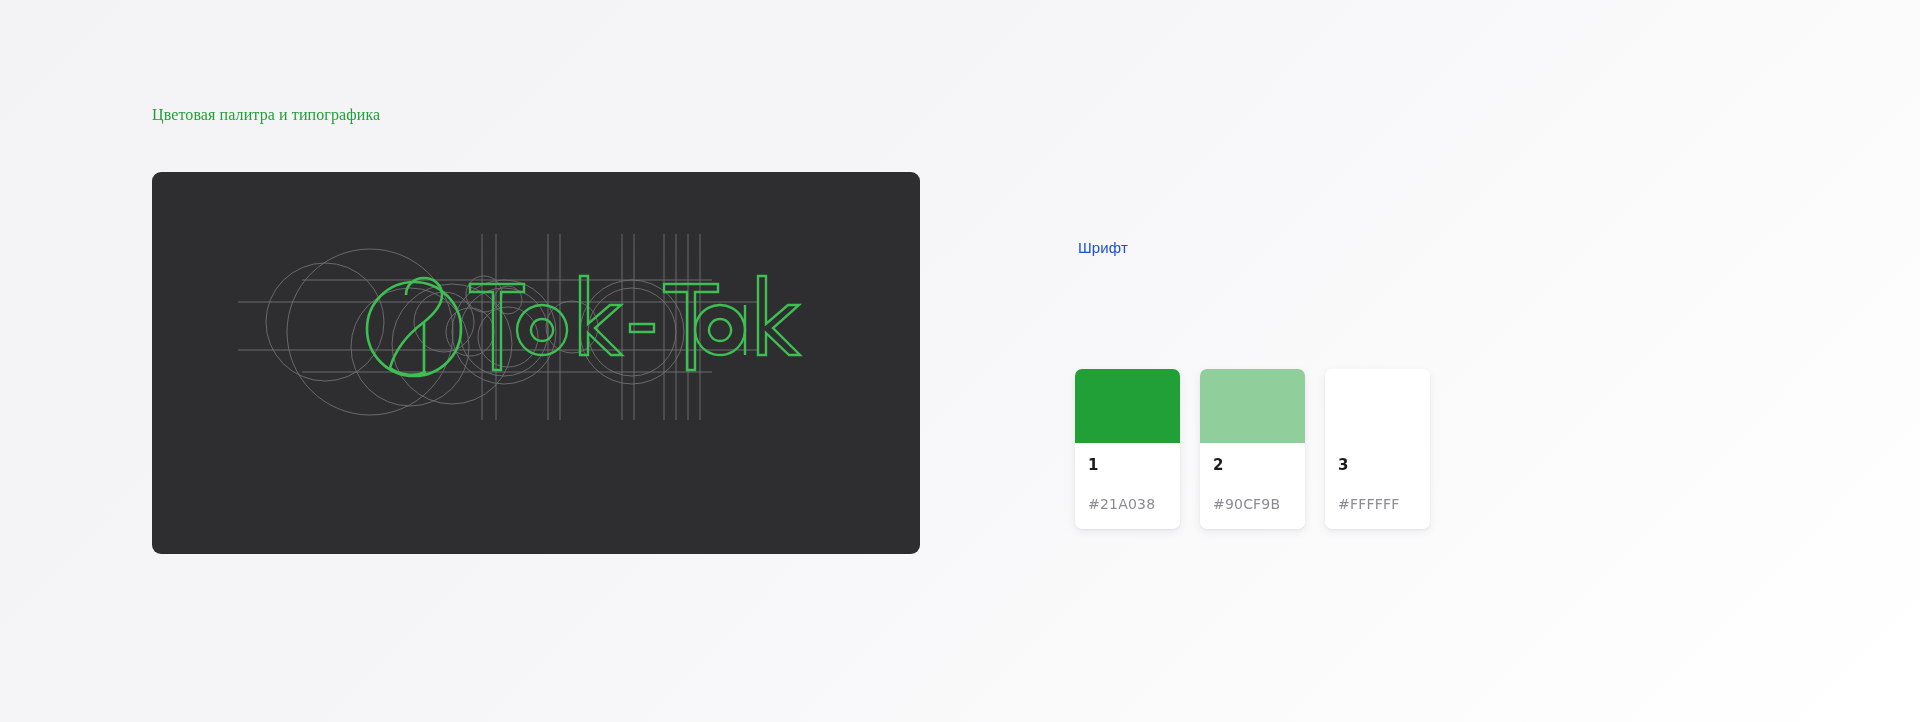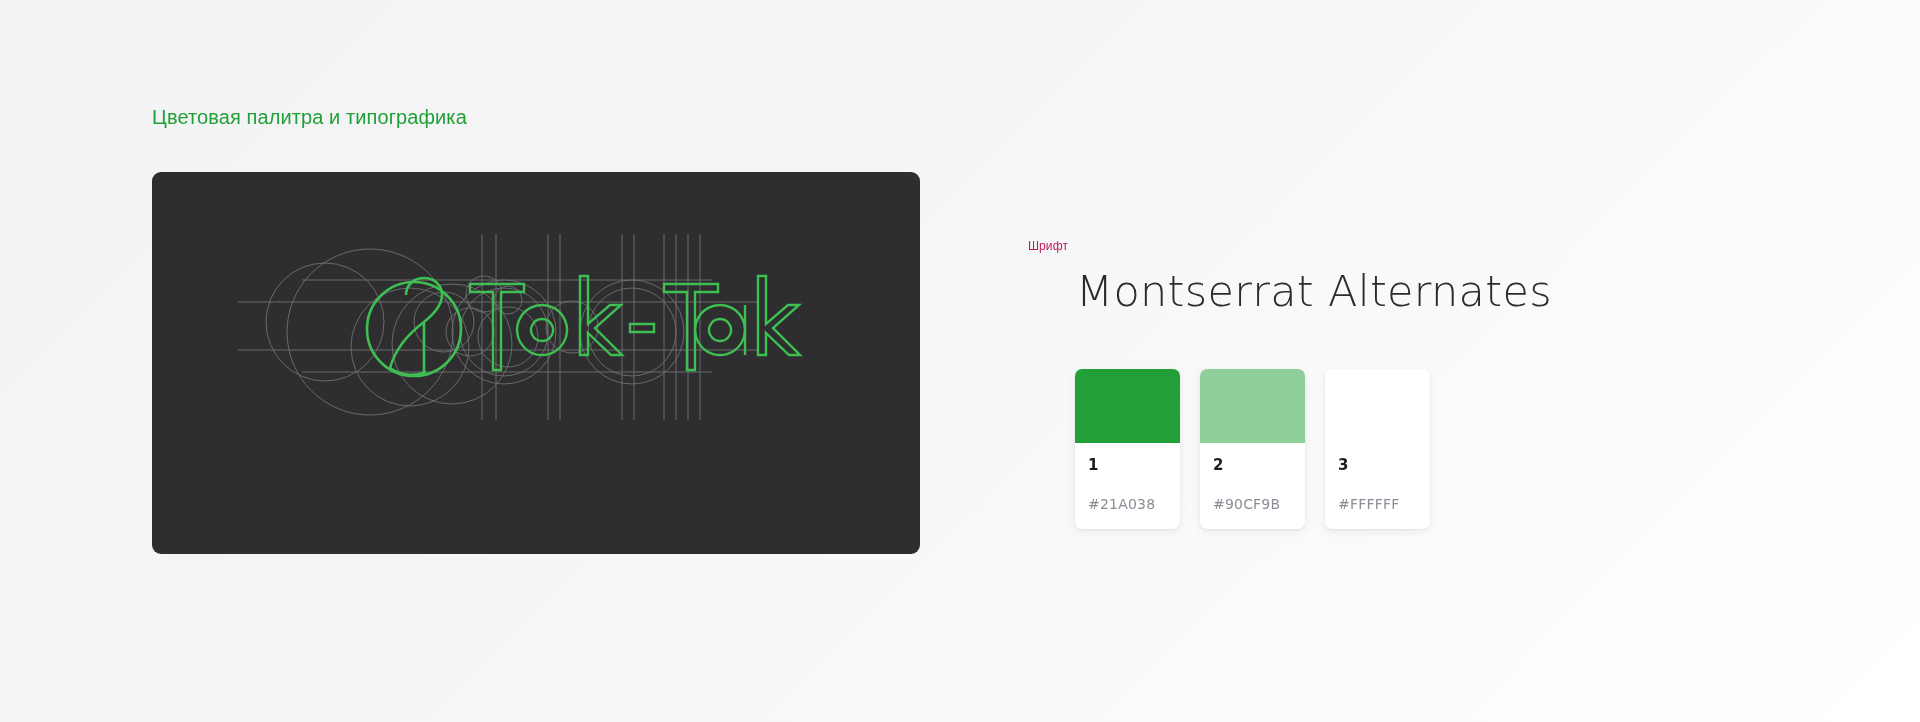--- a/index.html
+++ b/index.html
@@ -20,25 +20,26 @@
   .page {
     position: absolute;
     inset: 0;
   }
 
   
   .section-title {
     position: absolute;
     left: 152px;
     top: 106px;
-    font-size: 20px;
+    font-size: 16px;
     font-weight: 400;
     color: #21a038;
     letter-spacing: 0.1px;
     white-space: nowrap;
+    font-family: Liberation Serif, serif;
   }
 
   
   .logo-panel {
     position: absolute;
     left: 152px;
     top: 172px;
     width: 768px;
     height: 382px;
     background: #2e2e30;
@@ -49,25 +50,25 @@
     position: absolute;
     inset: 0;
     width: 100%;
     height: 100%;
     display: block;
   }
 
   
   .font-label {
     position: absolute;
-    left: 1028px;
+    left: 1078px;
     top: 239px;
-    font-size: 12px;
+    font-size: 15px;
     font-weight: 400;
-    color: #be185d;
+    color: #1d4ed8;
     letter-spacing: 0.1px;
     white-space: nowrap;
   }
   .font-name {
     position: absolute;
     left: 1076px;
     top: 263px;
     font-size: 43px;
     line-height: 56px;
     font-weight: 300;
@@ -185,21 +186,20 @@
         <path d="M 568 133 a 25 25 0 1 0 0.1 0 Z"></path>
         <path d="M 568 147 a 11 11 0 1 0 0.1 0 Z"></path>
         <path d="M 593 133 L 593 183"></path>
 
         <path d="M 606 104 L 614 104 L 614 152 L 636 133 L 647 133 L 621 156 L 648 183 L 637 183 L 614 161 L 614 183 L 606 183 Z"></path>
       </g>
     </svg>
   </div>
 
   <div class="font-label">Шрифт</div>
-  <div class="font-name">Montserrat Alternates</div>
 
   <div class="swatch-row">
 
     <div class="swatch-card">
       <div class="swatch-chip" style="background:#21A038;"></div>
       <div class="swatch-meta">
         <div class="swatch-index">1</div>
         <div class="swatch-hex">#21A038</div>
       </div>
     </div>

